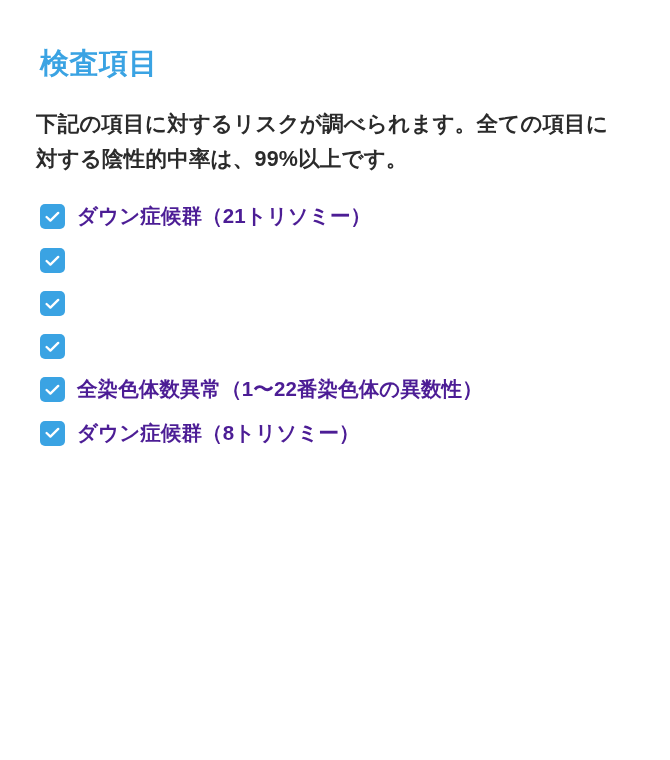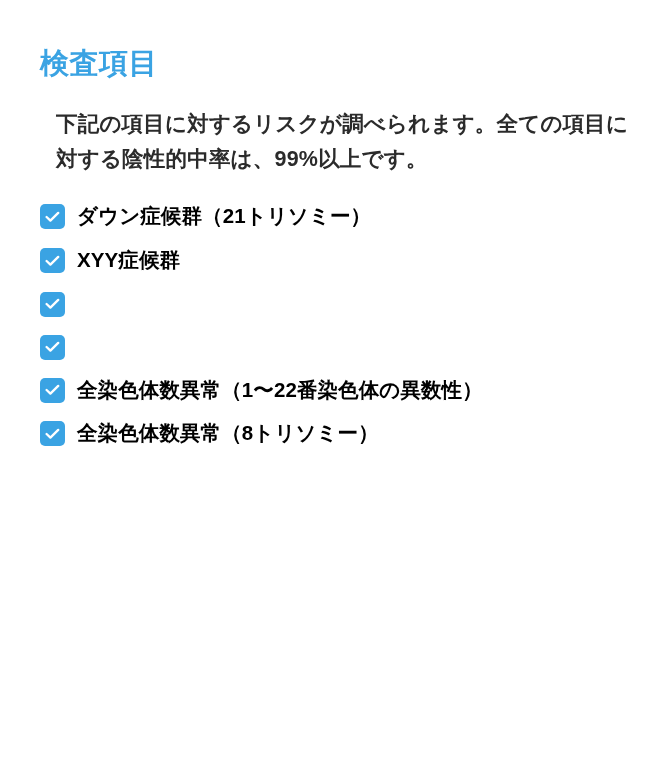--- a/index.html
+++ b/index.html
@@ -25,21 +25,21 @@
   }
   .title {
     color: #3aa3e3;
     font-size: 29px;
     font-weight: bold;
     letter-spacing: 0.5px;
     margin: 8px 0 0 4px;
     line-height: 1.2;
   }
   .lead {
-    margin: 26px 0 0 20px;
+    margin: 26px 0 0 0;
     color: #2b2b2b;
     font-size: 21.5px;
     font-weight: bold;
     line-height: 1.62;
     letter-spacing: 0.2px;
     max-width: 580px;
   }
   .list {
     margin: 26px 0 0 4px;
     padding: 0;
@@ -59,21 +59,21 @@
     display: inline-flex;
     align-items: center;
     justify-content: center;
     margin-top: 2px;
   }
   .checkbox svg {
     display: block;
   }
   .item-label {
     margin-left: 12px;
-    color: #000000;
+    color: #4c1d95;
     font-size: 20.5px;
     font-weight: bold;
     line-height: 1.35;
     letter-spacing: 0.1px;
   }
 </style>
 </head>
 <body>
 
 <div class="card">
@@ -87,21 +87,20 @@
           </svg>
       </span>
       <span class="item-label">ダウン症候群（21トリソミー）</span>
     </li>
     <li class="item">
       <span class="checkbox">
         <svg width="15" height="12" viewBox="0 0 15 12" aria-hidden="true">
             <path d="M1.6 6.0 L5.4 9.6 L13.2 1.9" fill="none" stroke="#ffffff" stroke-width="2.3" stroke-linecap="round" stroke-linejoin="round"></path>
           </svg>
       </span>
-      <span class="item-label">XYY症候群</span>
     </li>
     <li class="item">
       <span class="checkbox">
         <svg width="15" height="12" viewBox="0 0 15 12" aria-hidden="true">
             <path d="M1.6 6.0 L5.4 9.6 L13.2 1.9" fill="none" stroke="#ffffff" stroke-width="2.3" stroke-linecap="round" stroke-linejoin="round"></path>
           </svg>
       </span>
     </li>
     <li class="item">
       <span class="checkbox">
@@ -117,16 +116,16 @@
           </svg>
       </span>
       <span class="item-label">全染色体数異常（1〜22番染色体の異数性）</span>
     </li>
     <li class="item">
       <span class="checkbox">
         <svg width="15" height="12" viewBox="0 0 15 12" aria-hidden="true">
             <path d="M1.6 6.0 L5.4 9.6 L13.2 1.9" fill="none" stroke="#ffffff" stroke-width="2.3" stroke-linecap="round" stroke-linejoin="round"></path>
           </svg>
       </span>
-      <span class="item-label">全染色体数異常（8トリソミー）</span>
+      <span class="item-label">ダウン症候群（8トリソミー）</span>
     </li>
   </ul>
 </div>
 
 </body></html>

